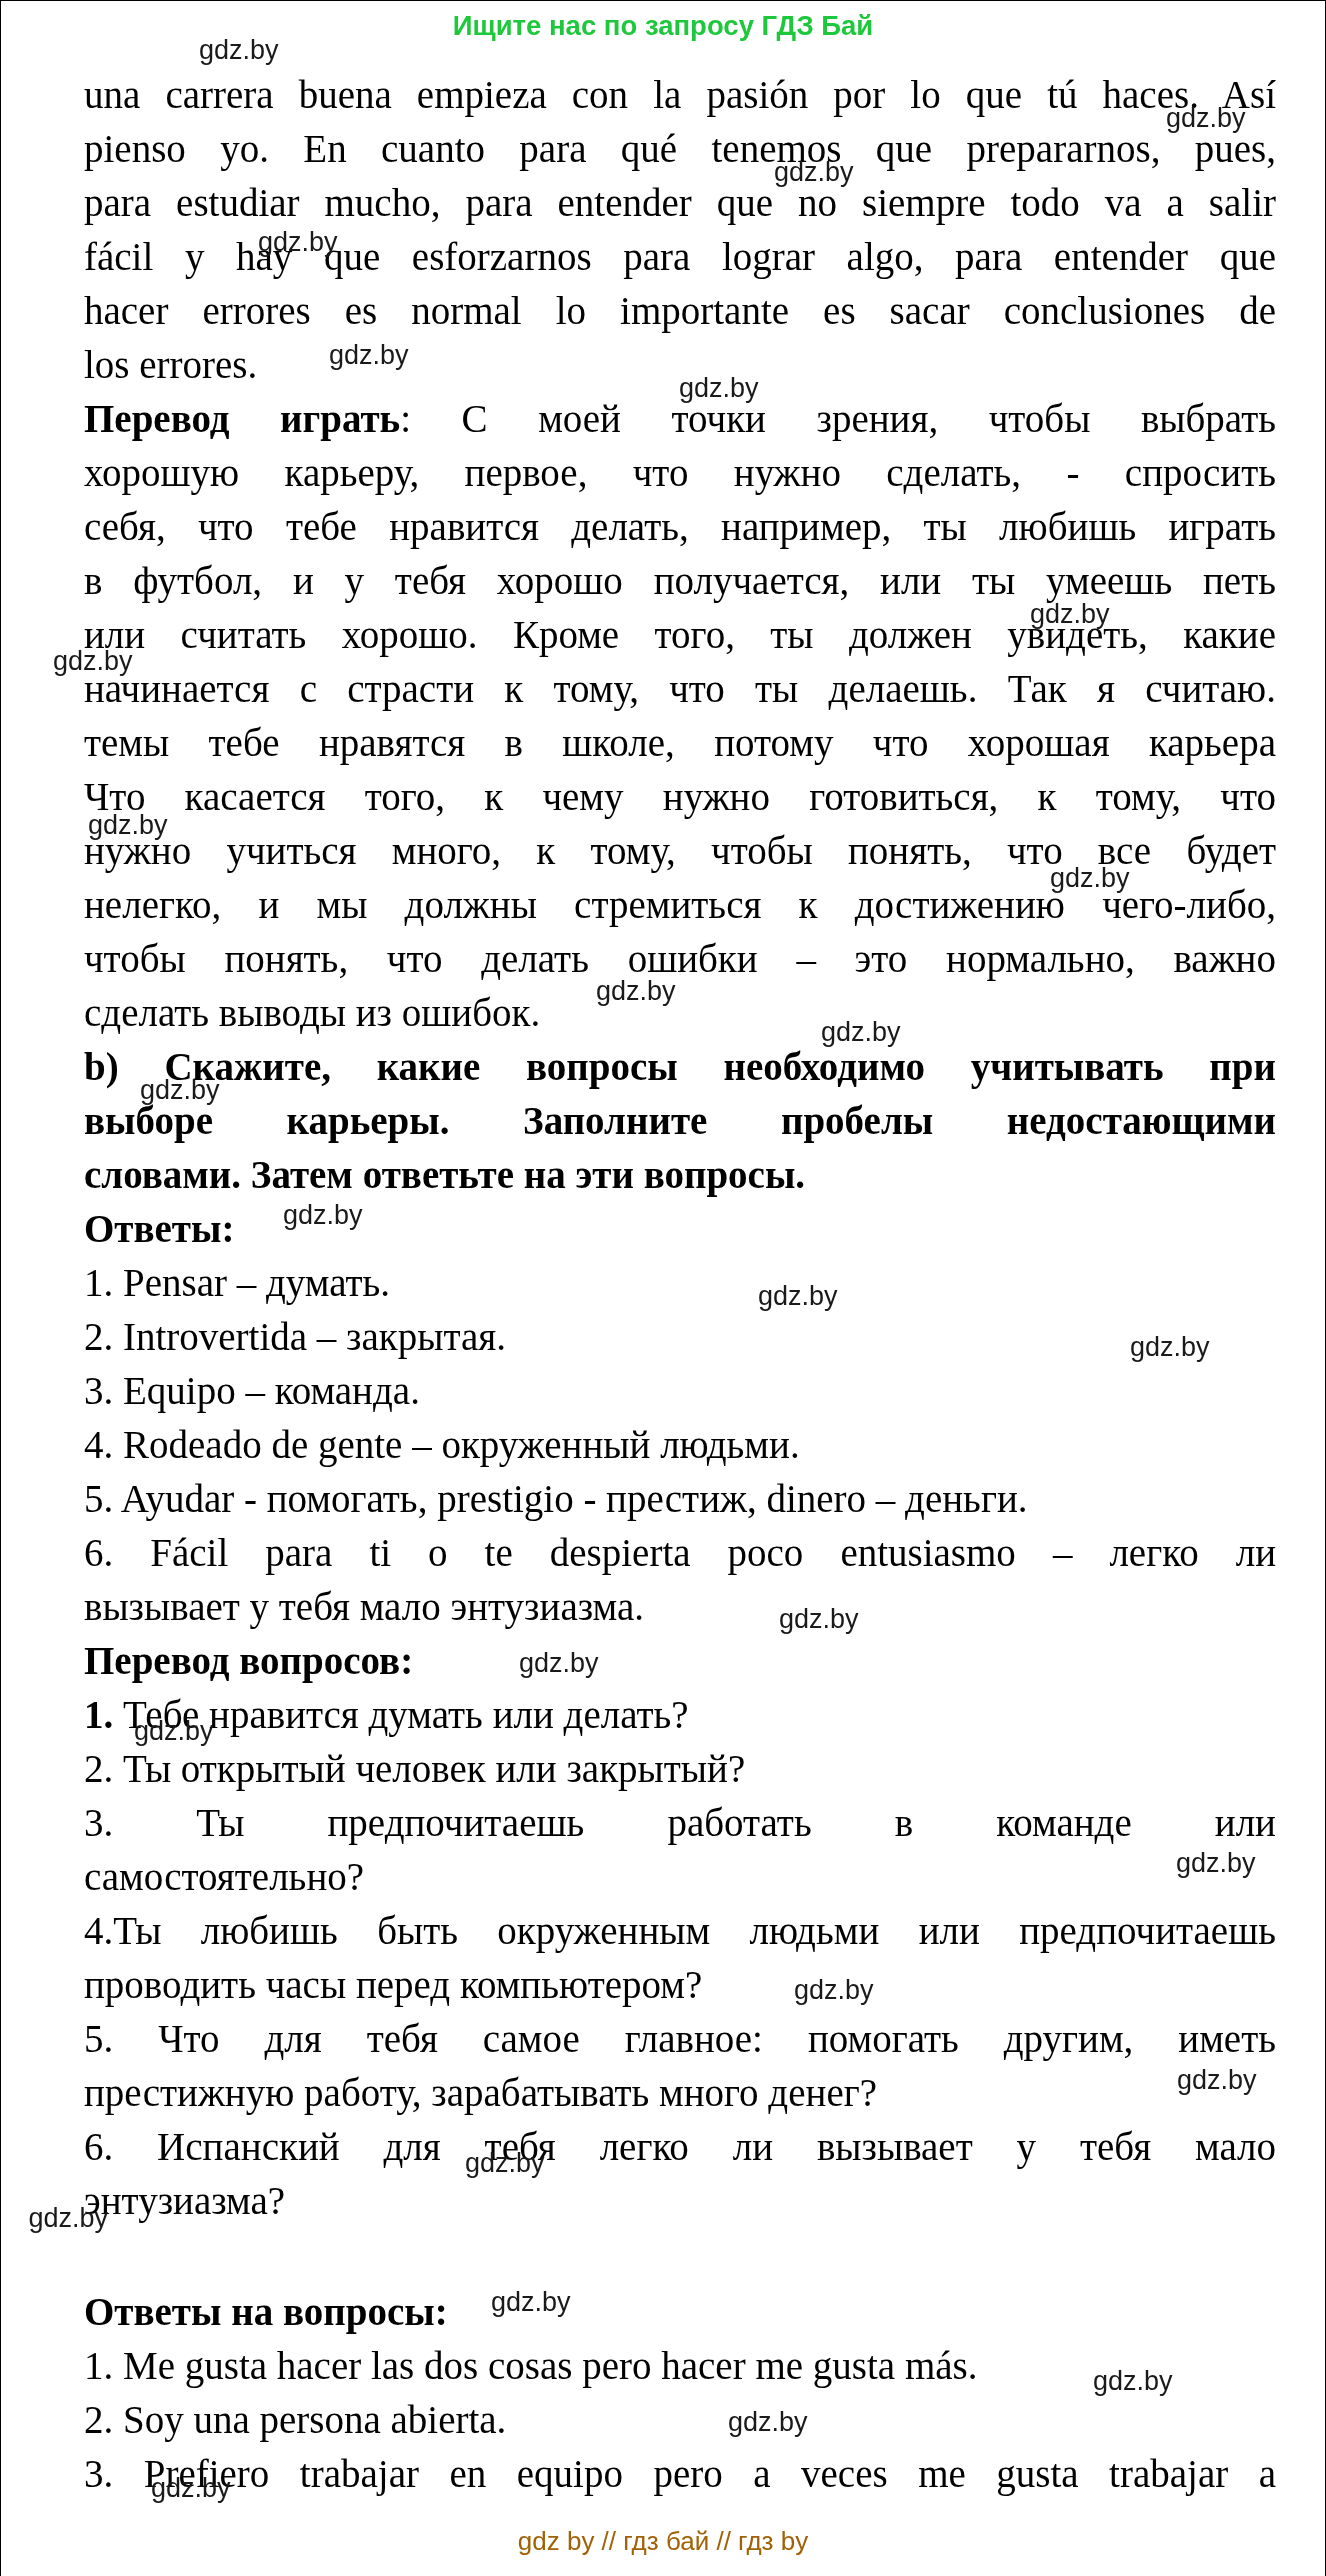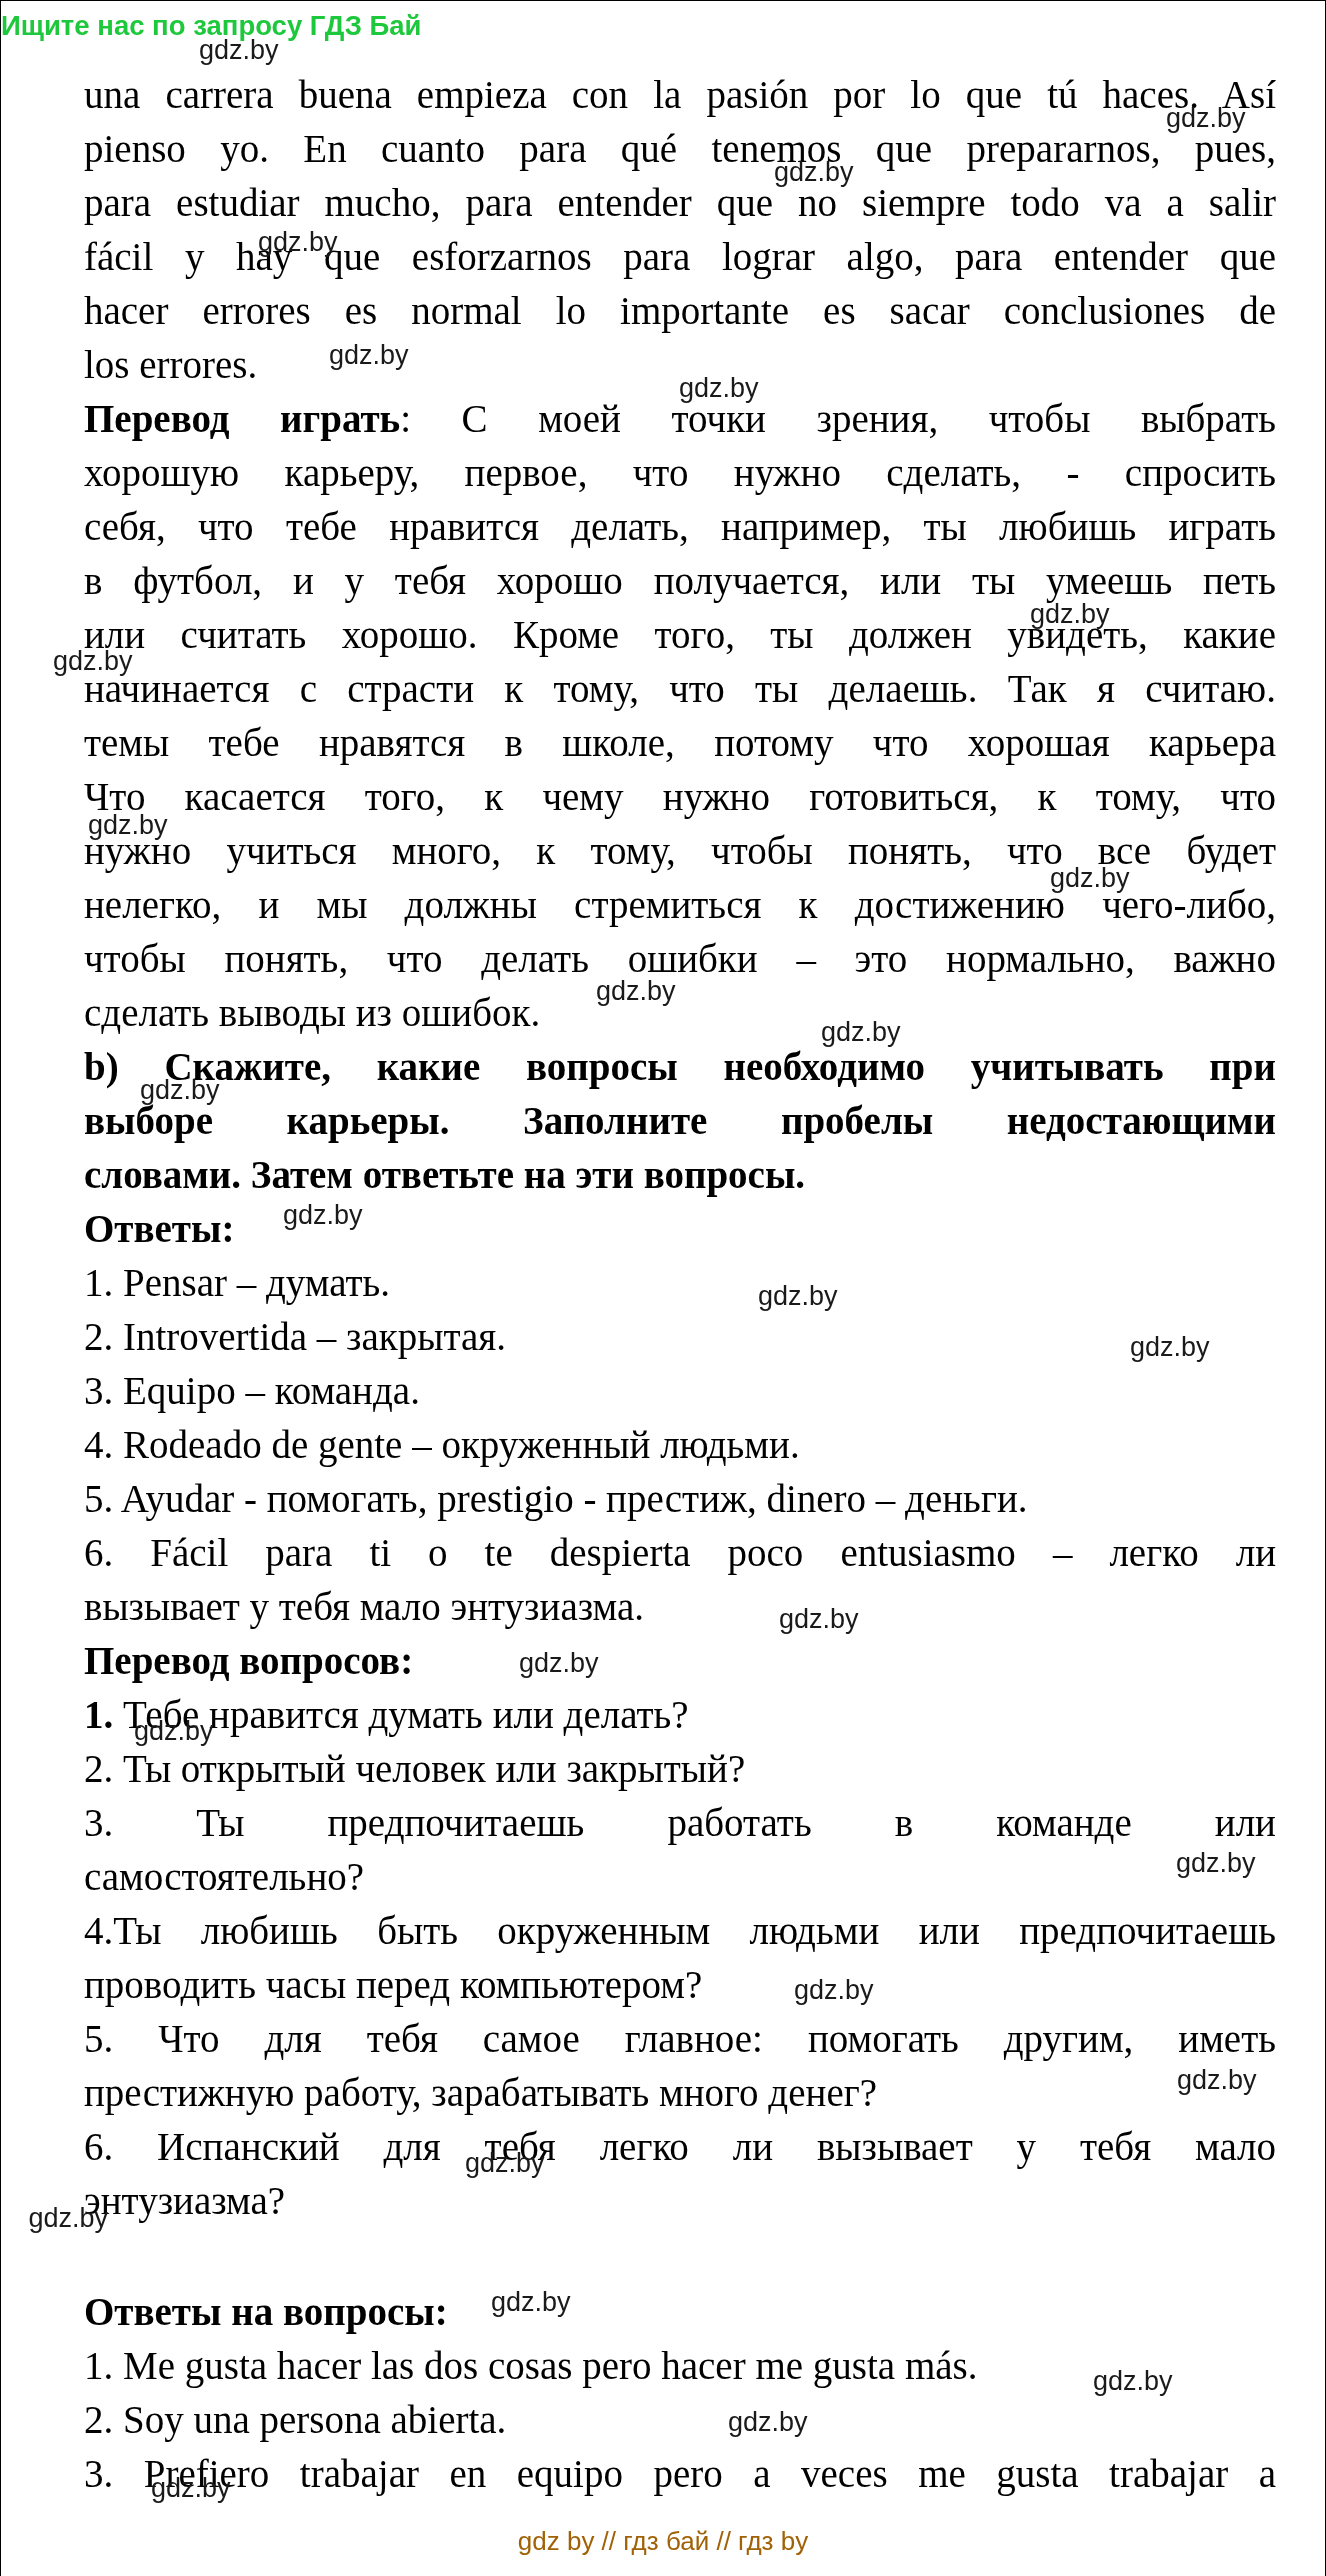--- a/index.html
+++ b/index.html
@@ -11,21 +11,21 @@
     overflow: hidden;
     border-left: 1.6px solid #000;
     border-right: 1.6px solid #000;
     border-top: 1.6px solid #000;
     box-sizing: border-box;
     font-family: "Liberation Serif", serif;
     color: #000;
   }
   .promo {
     margin-top: 6.5px;
-    text-align: left;
+    text-align: center;
     font-family: "Liberation Sans", sans-serif;
     font-size: 27.5px;
     font-weight: bold;
     line-height: 36px;
   }
   .doc {
     margin: 24px 49px 0 49px;
     font-size: 39px;
     line-height: 54px;
   }

